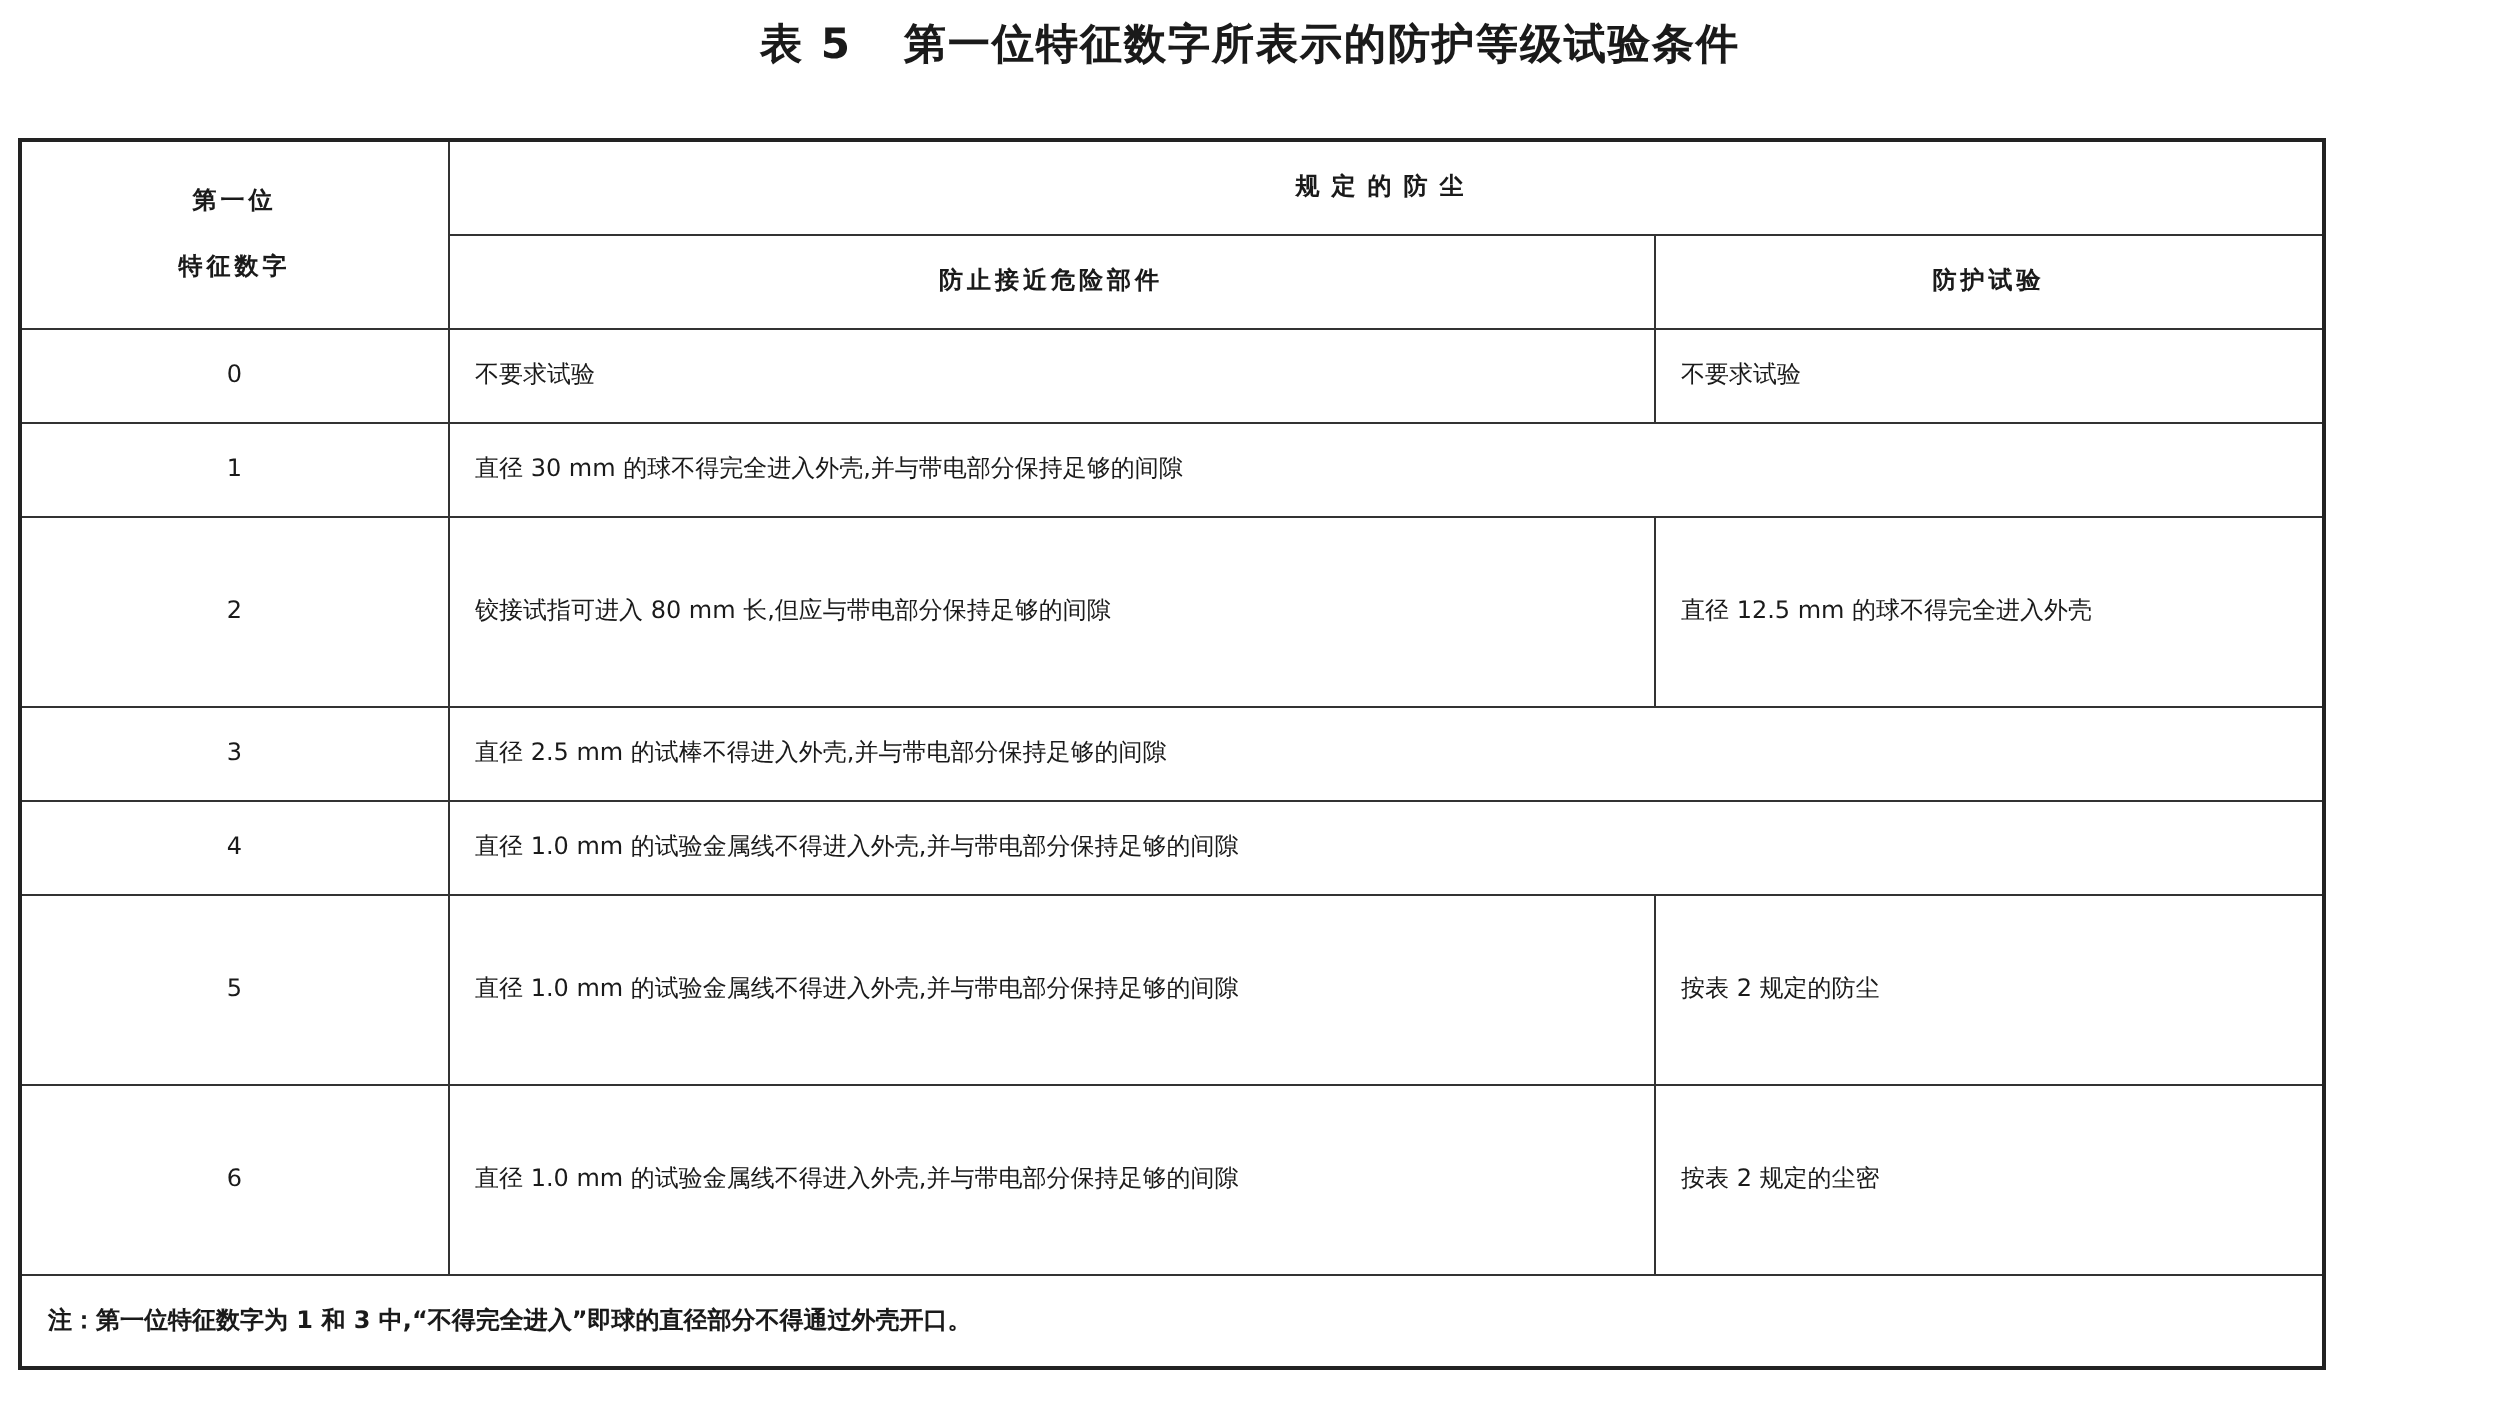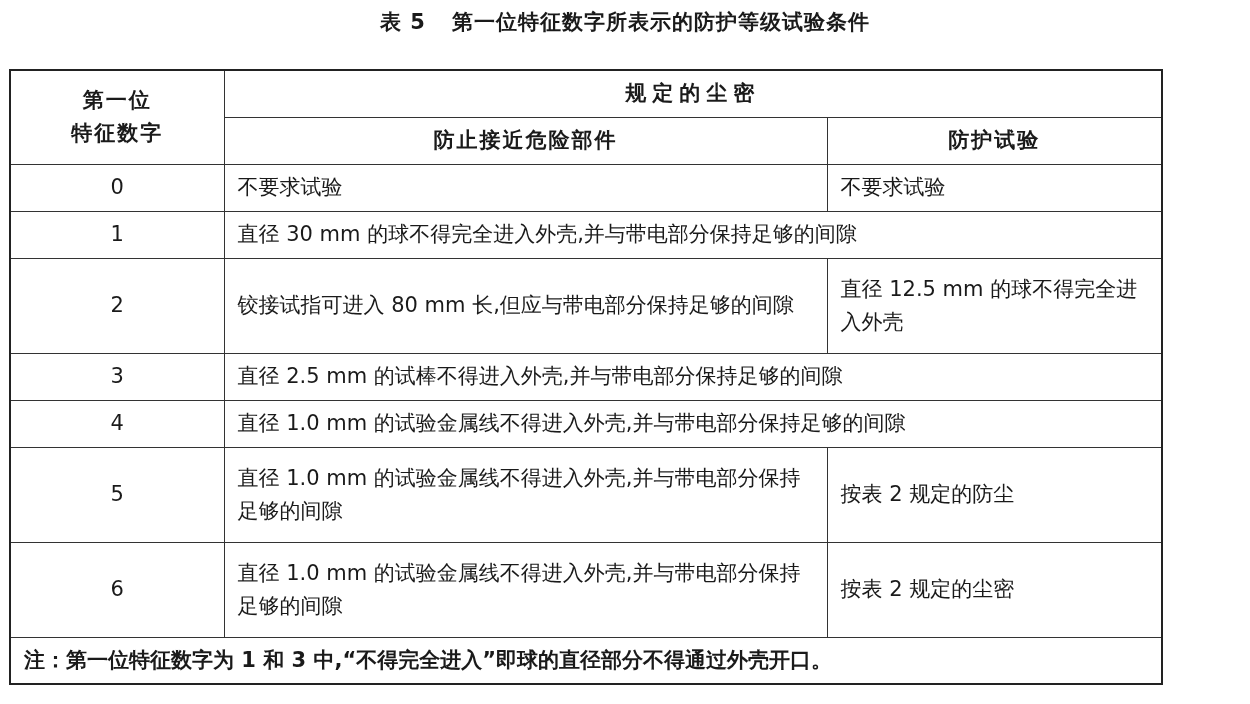--- a/index.html
+++ b/index.html
@@ -10,21 +10,21 @@
   }
   .title {
     position: absolute; left: 0; top: 8px; width: 1250px;
     text-align: center; font-size: 21px; font-weight: bold; letter-spacing: 1px;
   }
   .title .num { margin-right: 26px; }
   table.t {
     position: absolute; left: 9px; top: 69px; width: 1008px;
     border-collapse: collapse; table-layout: fixed;
     border: 2px solid #222;
-    font-size: 21px;
+    font-size: 12px;
   }
   table.t td {
     border: 1px solid #333; padding: 0 13px; line-height: 33px;
     vertical-align: middle;
   }
   .c1 { width: 214px; text-align: center; }
   .c2 { width: 603px; }
   .c3 { width: 335px; }
   .hdr { text-align: center; font-weight: bold; letter-spacing: 2px; }
   .hdr-main { letter-spacing: 6px; }
@@ -45,21 +45,21 @@
     <col class="c1">
       <col class="c2">
       <col class="c3">
   </colgroup>
   <tbody>
       <tr class="h48">
     <td class="c1 hdr" rowspan="2">
       <div>第一位</div>
       <div>特征数字</div>
     </td>
-    <td class="hdr hdr-main" colspan="2">规定的尘密</td>
+    <td class="hdr hdr-main" colspan="2">规定的防尘</td>
   </tr>
   <tr class="h48">
     <td class="hdr">防止接近危险部件</td>
     <td class="hdr">防护试验</td>
   </tr>
 
   <tr class="h48">
     <td class="center">0</td>
     <td>不要求试验</td>
     <td>不要求试验</td>

